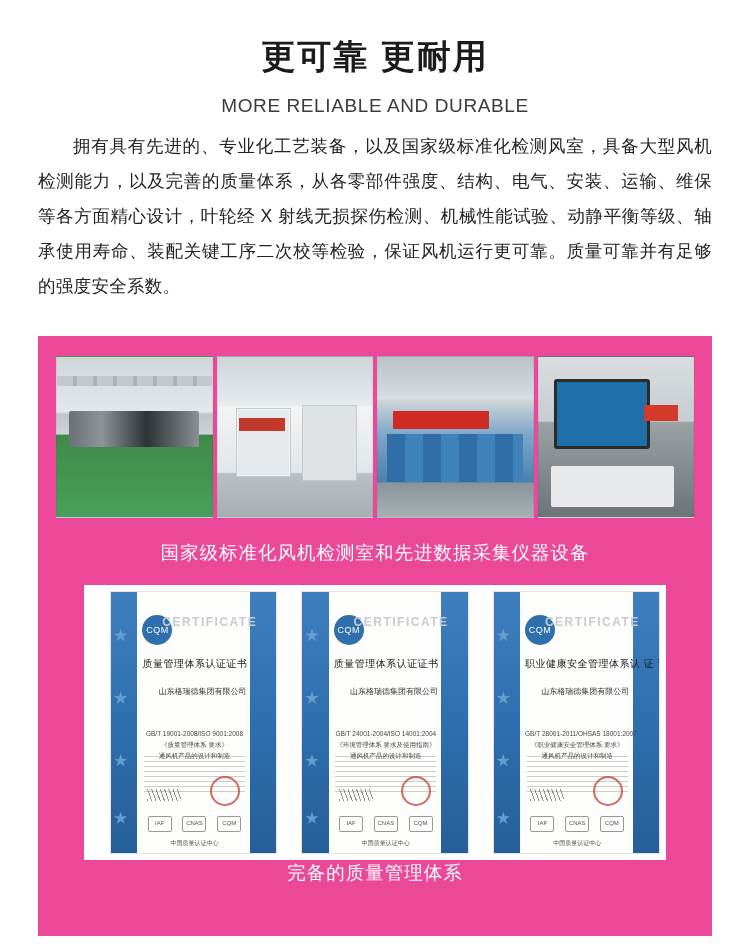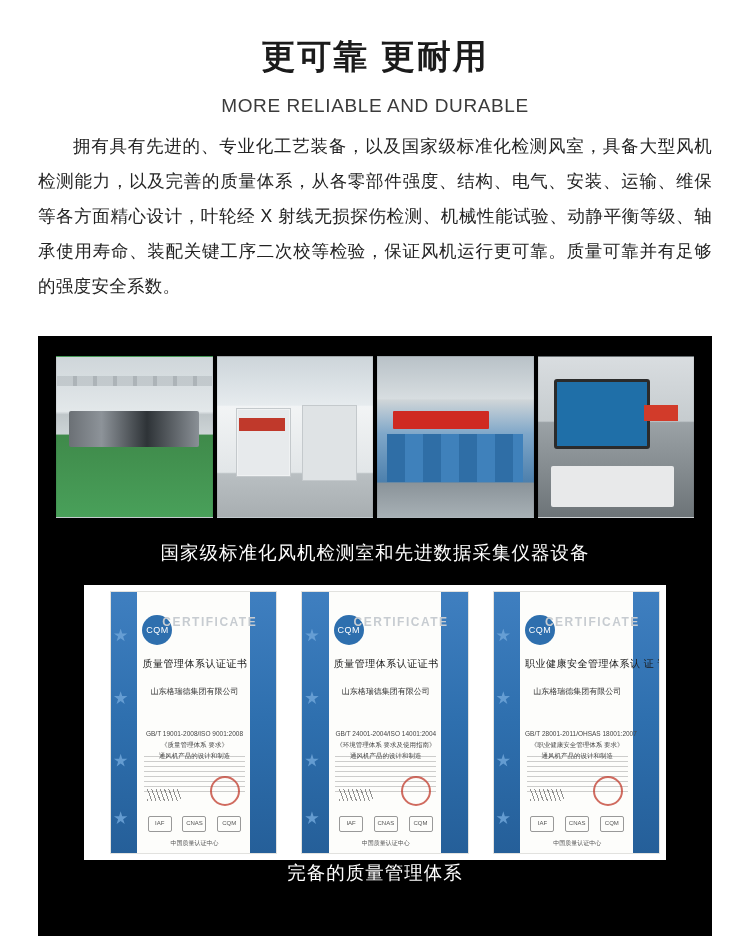--- a/index.html
+++ b/index.html
@@ -52,21 +52,21 @@
     letter-spacing: 0.3px;
   }
 
   
   .orange-panel {
     position: absolute;
     left: 38px;
     top: 336px;
     width: 674px;
     height: 600px;
-    background: #000000;
+    background: #ec4899;
   }
   .photo-strip {
     display: flex;
     gap: 4px;
     padding: 20px 18px 0 18px;
     box-sizing: border-box;
   }
   .photo {
     height: 160px;
     flex: 1 1 0;
@@ -284,21 +284,21 @@
     font-size: 10px;
     color: #1a1a1a;
     letter-spacing: .5px;
     white-space: nowrap;
   }
   .cert .company {
     position: absolute;
     left: 19%;
     right: 18%;
     top: 36%;
-    text-align: center;
+    text-align: right;
     font-size: 8px;
     color: #333;
     white-space: nowrap;
     font-family: Liberation Serif, serif;
   }
   .cert .std {
     position: absolute;
     left: 19%;
     right: 18%;
     top: 52%;

